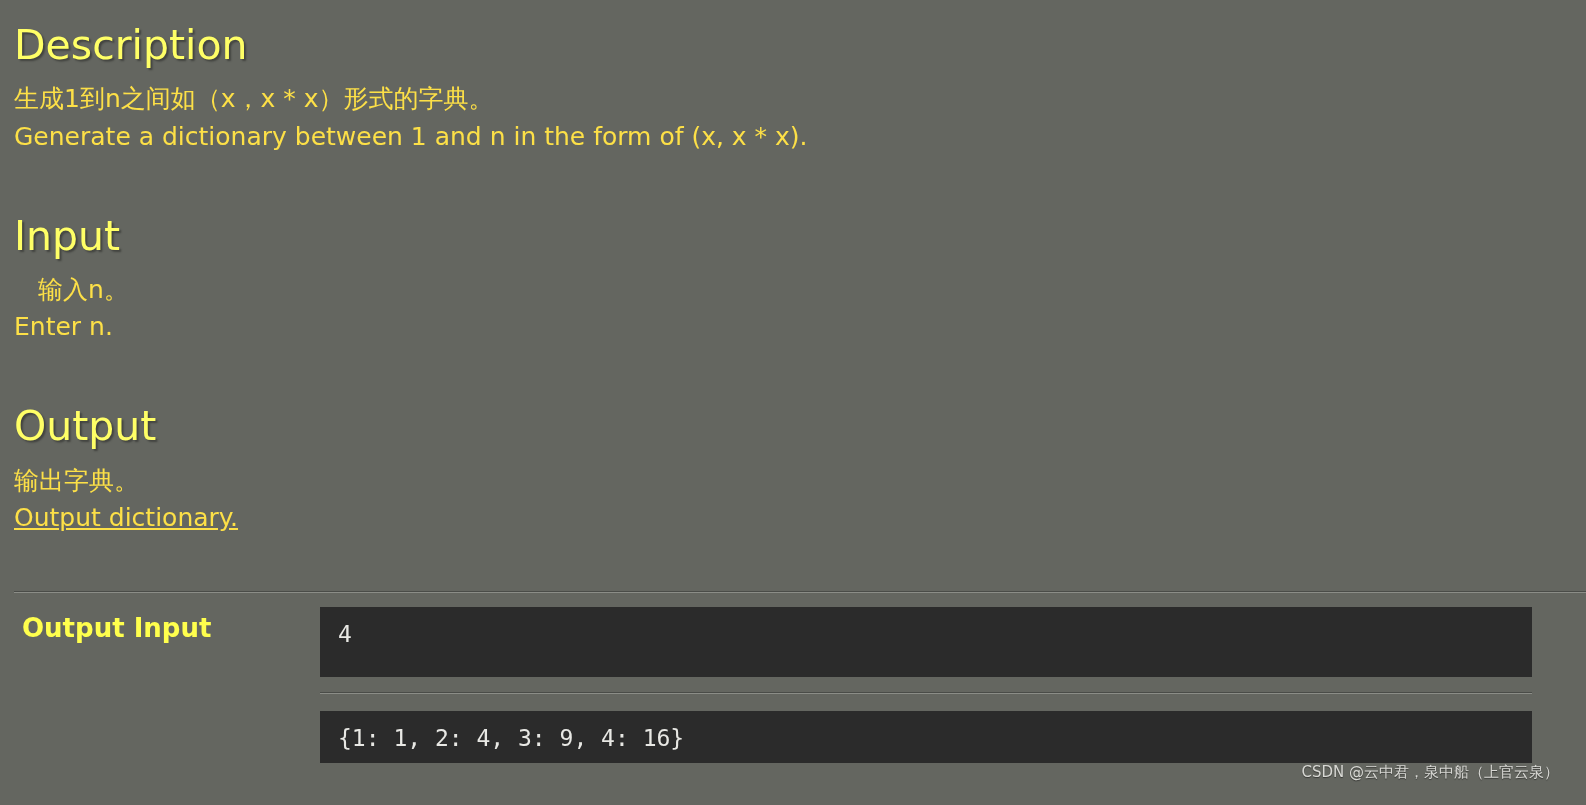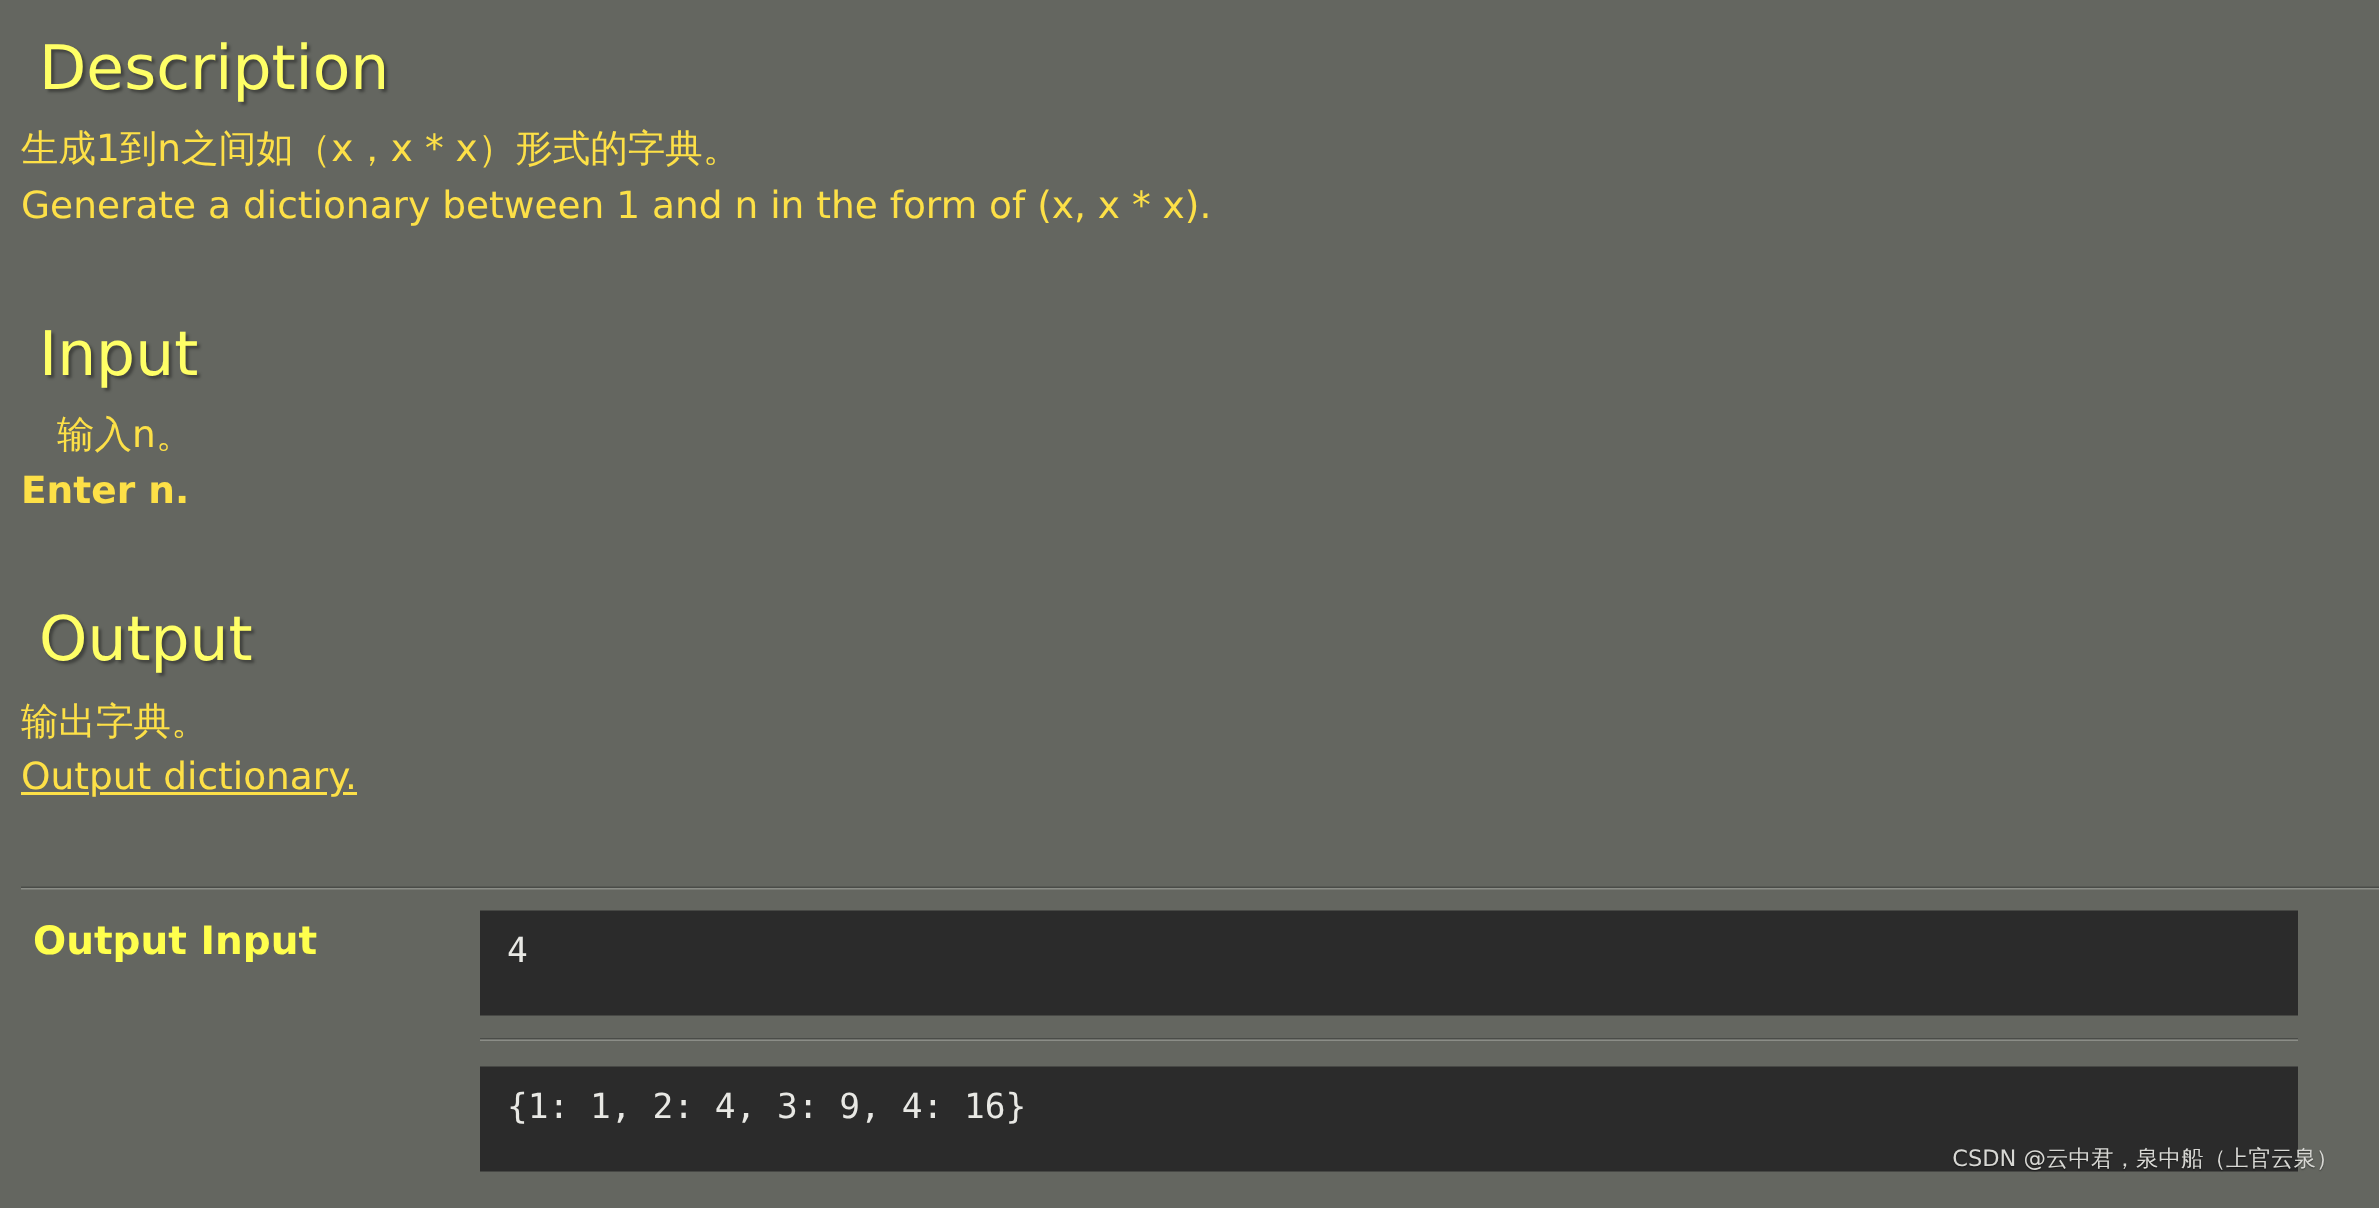--- a/index.html
+++ b/index.html
@@ -16,21 +16,21 @@
   }
   .page {
     position: relative;
     width: 1586px;
     height: 805px;
   }
 
   
   .section-heading {
     position: absolute;
-    left: 26px;
+    left: 14px;
     color: #ffff66;
     font-size: 41px;
     font-weight: 400;
     line-height: 1;
     letter-spacing: 0px;
     text-shadow: 2px 2px 2px rgba(0,0,0,0.35);
     white-space: nowrap;
   }
 
   
@@ -48,21 +48,21 @@
   }
 
   
   #heading-description { top: 25px; }
   #desc-line-cn { top: 86px; }
   #desc-line-en { top: 124px; }
 
   
   #heading-input { top: 216px; }
   #input-line-cn { top: 277px; margin-left: 24px; }
-  #input-line-en { top: 314px; font-weight: bold; }
+  #input-line-en { top: 314px; }
 
   
   #heading-output { top: 406px; }
   #output-line-cn { top: 468px; }
   #output-line-en { top: 505px; text-decoration: underline; }
 
   
   .hr {
     position: absolute;
     height: 0;
@@ -103,21 +103,21 @@
     box-sizing: border-box;
     padding: 14px 0 0 18px;
     font-family: "DejaVu Sans Mono", "Liberation Mono", monospace;
     font-size: 23px;
     color: #e8e8e4;
     line-height: 1.2;
     white-space: pre;
     overflow: hidden;
   }
   #code-sample-input  { top: 607px;  height: 70px; }
-  #code-sample-output { top: 711px;  height: 70px; }
+  #code-sample-output { top: 711px;  height: 52px; }
 
   
   #watermark {
     position: absolute;
     right: 27px;
     top: 765px;
     color: #d8d8d4;
     font-size: 15px;
     line-height: 1;
     white-space: nowrap;

